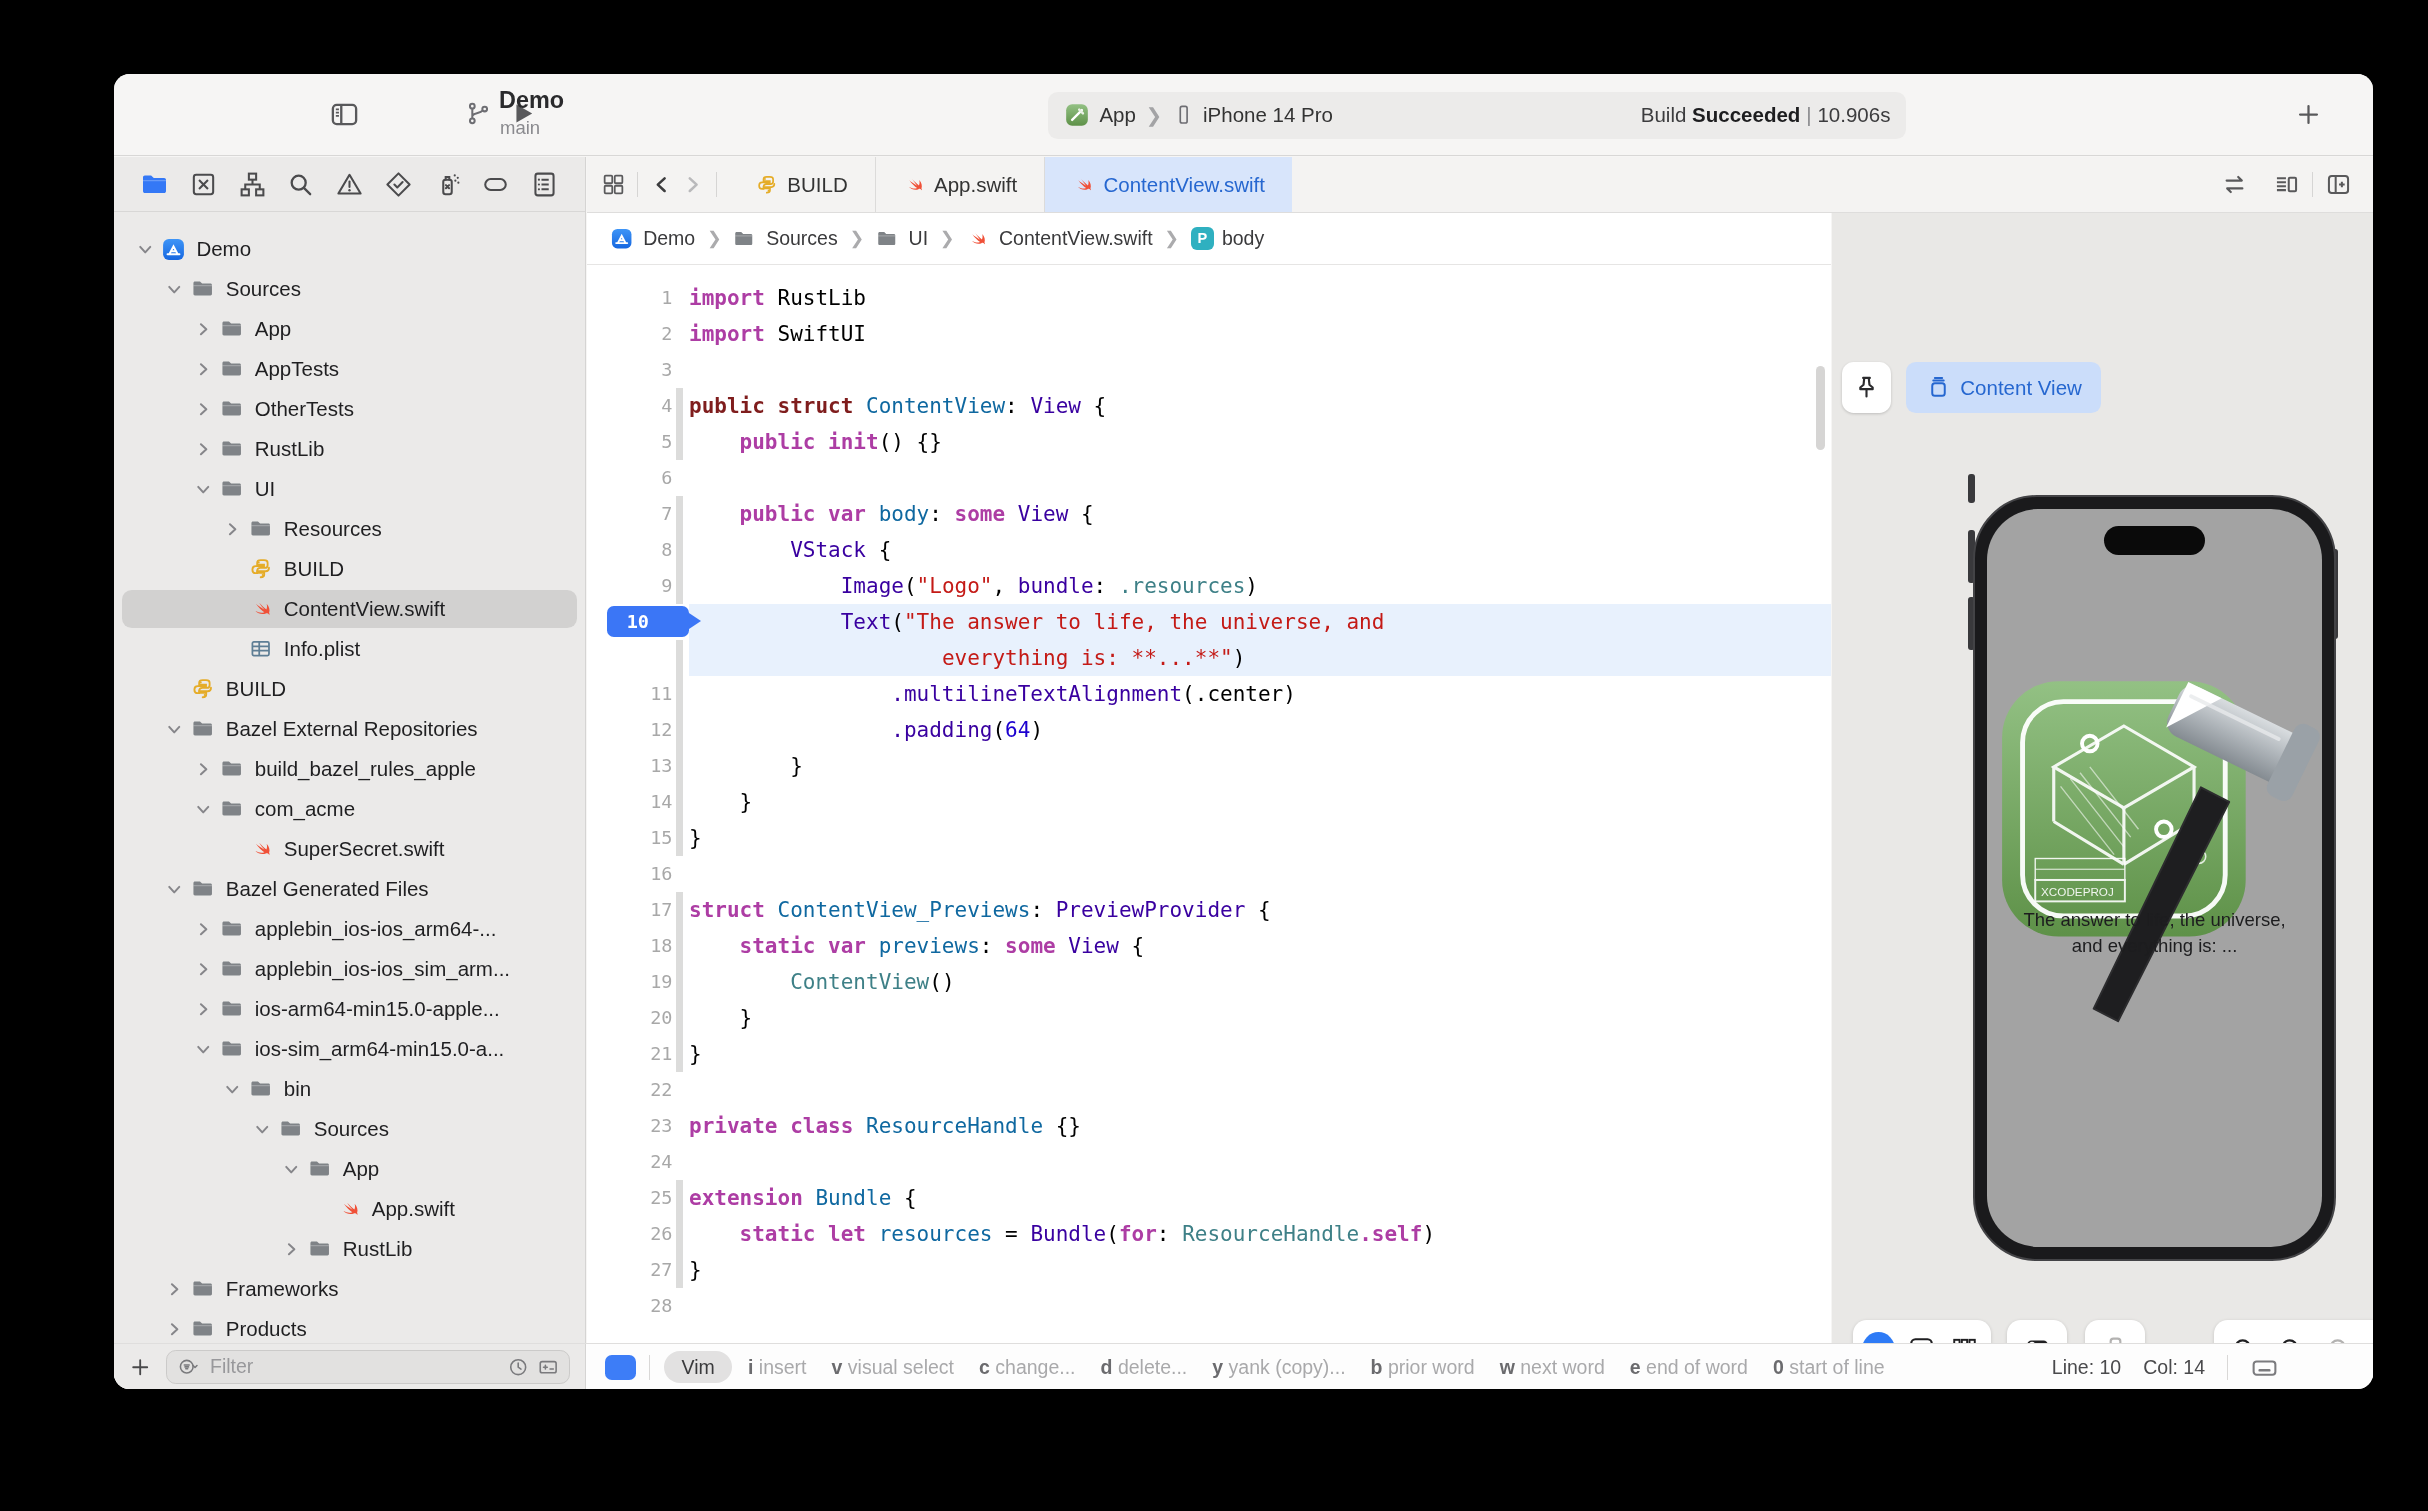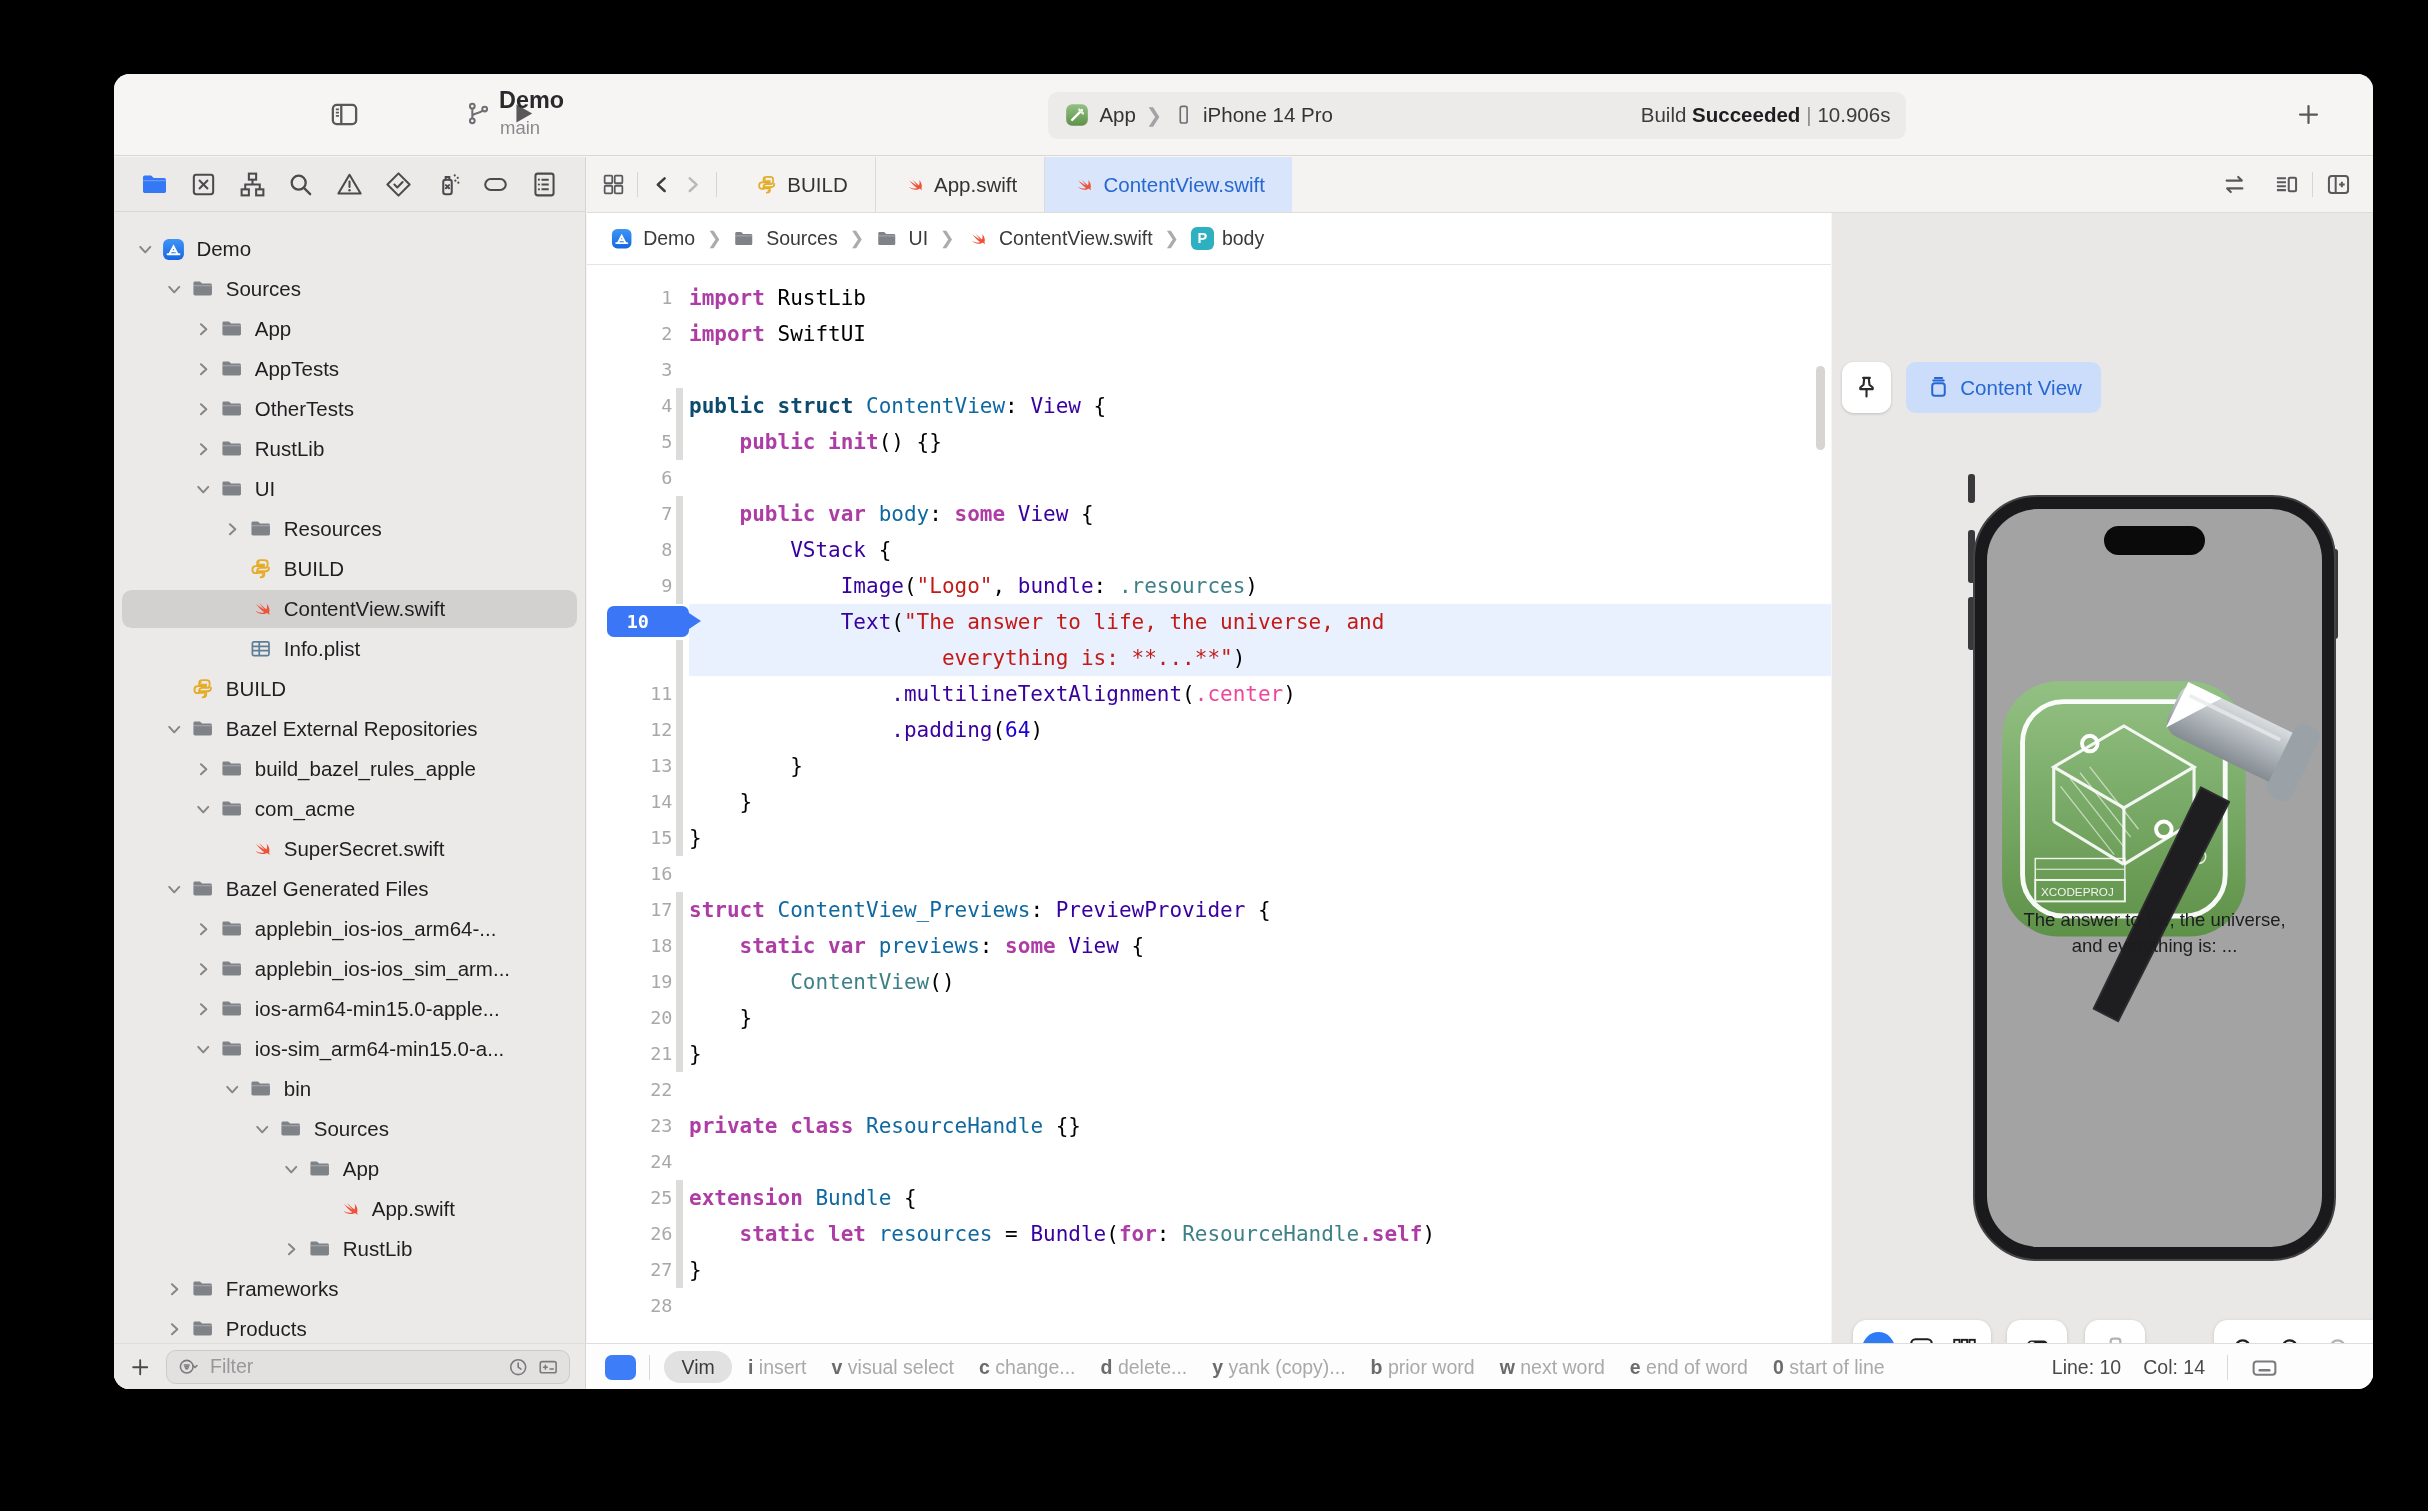--- a/index.html
+++ b/index.html
@@ -960,21 +960,21 @@
             <div class="gut">
               <span class="numtxt">3</span>
             </div>
             <div class="codetxt"></div>
           </div>
           <div class="crow">
             <div class="gut">
               <span class="ribbon"></span>
               <span class="numtxt">4</span>
             </div>
-            <div class="codetxt"><span style="color: #0c4a6e; font-weight: bold;">public struct </span><span style="color: rgb(15, 104, 160);">ContentView</span><span style="color: rgb(0, 0, 0);">: </span><span style="color: rgb(57, 0, 160);">View</span><span style="color: rgb(0, 0, 0);"> {</span></div>
+            <div class="codetxt"><span style="color: #7f1d1d; font-weight: bold;">public struct </span><span style="color: rgb(15, 104, 160);">ContentView</span><span style="color: rgb(0, 0, 0);">: </span><span style="color: rgb(57, 0, 160);">View</span><span style="color: rgb(0, 0, 0);"> {</span></div>
           </div>
           <div class="crow">
             <div class="gut">
               <span class="ribbon"></span>
               <span class="numtxt">5</span>
             </div>
             <div class="codetxt"><span style="color: rgb(0, 0, 0);">    </span><span style="color: rgb(173, 61, 164); font-weight: bold;">public init</span><span style="color: rgb(0, 0, 0);">() {}</span></div>
           </div>
           <div class="crow">
             <div class="gut">
@@ -1016,21 +1016,21 @@
               <span class="ribbon"></span>
               <span class="numtxt"></span>
             </div>
             <div class="codetxt"><span style="color: rgb(0, 0, 0);">                    </span><span style="color: rgb(196, 26, 22);">everything is: **...**"</span><span style="color: rgb(0, 0, 0);">)</span></div>
           </div>
           <div class="crow">
             <div class="gut">
               <span class="ribbon"></span>
               <span class="numtxt">11</span>
             </div>
-            <div class="codetxt"><span style="color: rgb(0, 0, 0);">                </span><span style="color: rgb(57, 0, 160);">.multilineTextAlignment</span><span style="color: rgb(0, 0, 0);">(</span><span style="color: #ec4899;">.center</span><span style="color: rgb(0, 0, 0);">)</span></div>
+            <div class="codetxt"><span style="color: rgb(0, 0, 0);">                </span><span style="color: rgb(57, 0, 160);">.multilineTextAlignment</span><span style="color: rgb(0, 0, 0);">(</span><span style="color: #000000;">.center</span><span style="color: rgb(0, 0, 0);">)</span></div>
           </div>
           <div class="crow">
             <div class="gut">
               <span class="ribbon"></span>
               <span class="numtxt">12</span>
             </div>
             <div class="codetxt"><span style="color: rgb(0, 0, 0);">                </span><span style="color: rgb(57, 0, 160);">.padding</span><span style="color: rgb(0, 0, 0);">(</span><span style="color: rgb(28, 0, 207);">64</span><span style="color: rgb(0, 0, 0);">)</span></div>
           </div>
           <div class="crow">
             <div class="gut">

